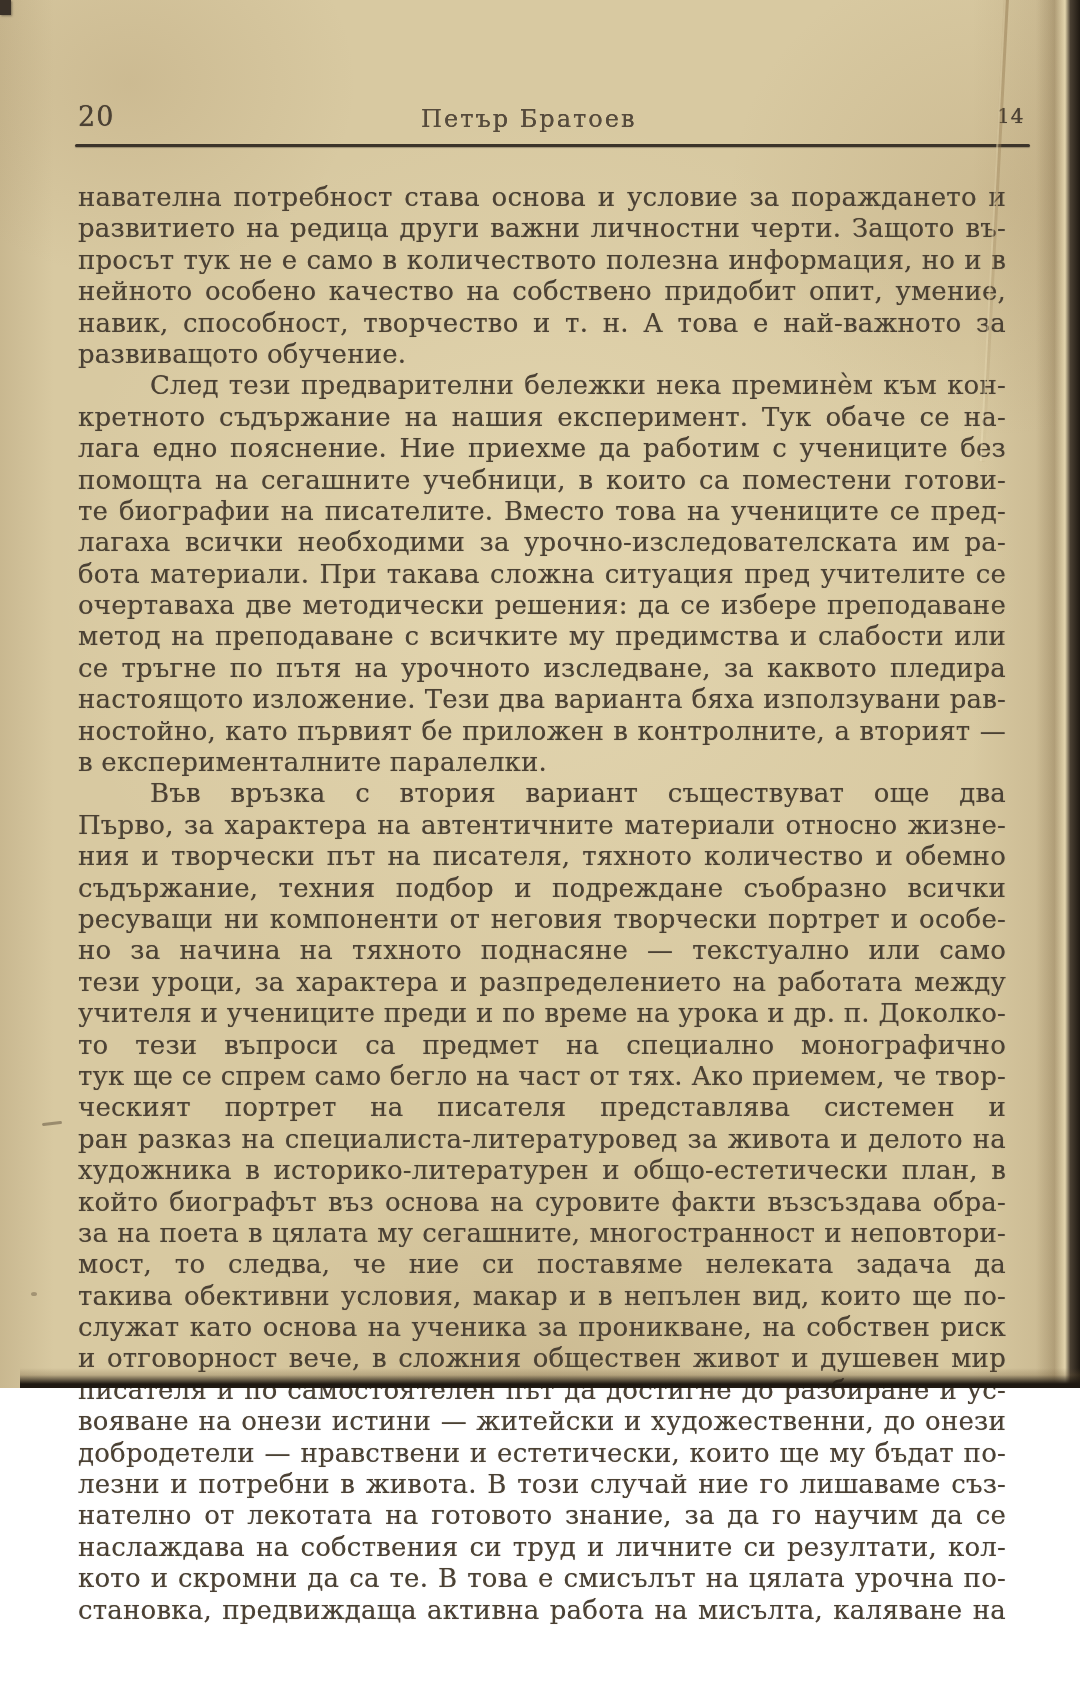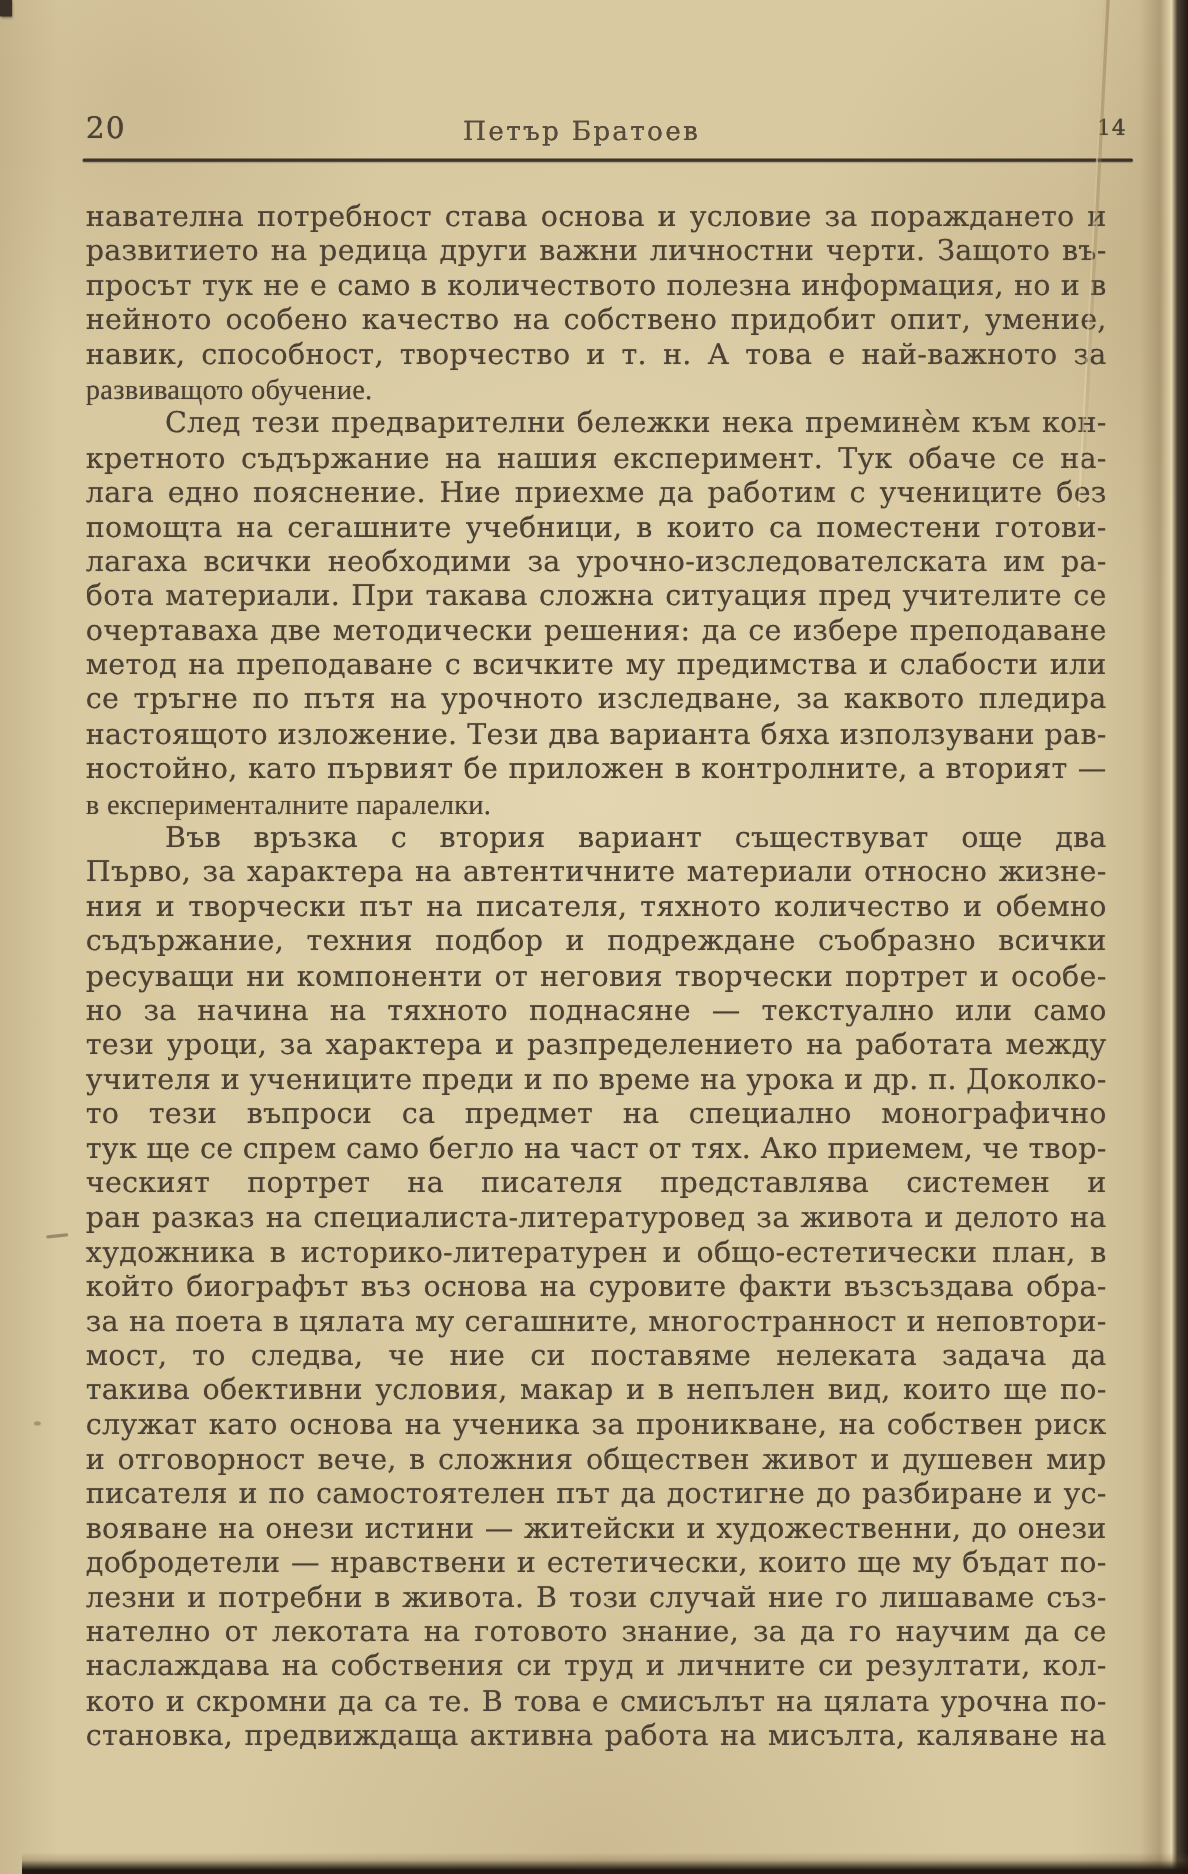--- a/index.html
+++ b/index.html
@@ -6,21 +6,21 @@
     margin: 0;
     padding: 0;
     width: 1080px;
     height: 1704px;
     overflow: hidden;
     font-family: "DejaVu Serif", "Liberation Serif", serif;
   }
   .page {
     position: relative;
     width: 1080px;
-    height: 1704px;
+    height: 1388px;
     background-color: var(--paper, #d8c9a1);
     background-image:
       radial-gradient(ellipse 60% 45% at 50% 42%, rgba(248, 238, 205, 0.35), rgba(248,238,205,0) 75%),
       radial-gradient(ellipse 30% 20% at 12% 6%, rgba(150, 120, 78, 0.18), rgba(150,120,78,0) 70%),
       radial-gradient(ellipse 35% 25% at 92% 14%, rgba(160, 132, 88, 0.20), rgba(160,132,88,0) 70%),
       radial-gradient(ellipse 45% 22% at 50% 99%, rgba(140, 112, 70, 0.16), rgba(140,112,70,0) 70%),
       linear-gradient(to right, rgba(130, 104, 66, 0.18) 0%, rgba(130,104,66,0) 5%),
       linear-gradient(to right, rgba(130, 104, 66, 0) 90%, rgba(130,104,66,0.22) 100%);
     color: var(--ink, #4b4134);
   }
@@ -62,21 +62,21 @@
   .paragraph { margin: 0; }
   .line {
     height: 31.4px;
     text-align: justify;
     text-align-last: justify;
     -moz-text-align-last: justify;
     overflow: hidden;
     white-space: normal;
   }
   .line.first { padding-left: 72px; }
-  .line.no-justify { text-align-last: left; font-family: Liberation Serif, serif; -moz-text-align-last: left; }
+  .line.no-justify { text-align-last: left; -moz-text-align-last: left; }
   
   .edge-right {
     position: absolute;
     right: 0; top: 0;
     width: 44px; height: 100%;
     background: linear-gradient(to right,
       rgba(110, 88, 55, 0) 0%,
       rgba(110, 88, 55, 0.28) 42%,
       rgba(232, 218, 178, 0.85) 66%,
       #4a4033 78%,
@@ -148,20 +148,21 @@
         <div class="line">просът тук не е само в количеството полезна информация, но и в</div>
         <div class="line">нейното особено качество на собствено придобит опит, умение,</div>
         <div class="line">навик, способност, творчество и т. н. А това е най-важното за</div>
         <div class="line no-justify">развиващото обучение.</div>
       </div>
       <div class="paragraph">
         <div class="line first">След тези предварителни бележки нека преминѐм към кон-</div>
         <div class="line">кретното съдържание на нашия експеримент. Тук обаче се на-</div>
         <div class="line">лага едно пояснение. Ние приехме да работим с учениците без</div>
         <div class="line">помощта на сегашните учебници, в които са поместени готови-</div>
+        <div class="line">те биографии на писателите. Вместо това на учениците се пред-</div>
         <div class="line">лагаха всички необходими за урочно-изследователската им ра-</div>
         <div class="line">бота материали. При такава сложна ситуация пред учителите се</div>
         <div class="line">очертаваха две методически решения: да се избере преподаване</div>
         <div class="line">метод на преподаване с всичките му предимства и слабости или да</div>
         <div class="line">се тръгне по пътя на урочното изследване, за каквото пледира</div>
         <div class="line">настоящото изложение. Тези два варианта бяха използувани рав-</div>
         <div class="line">ностойно, като първият бе приложен в контролните, а вторият —</div>
         <div class="line no-justify">в експерименталните паралелки.</div>
       </div>
       <div class="paragraph">

